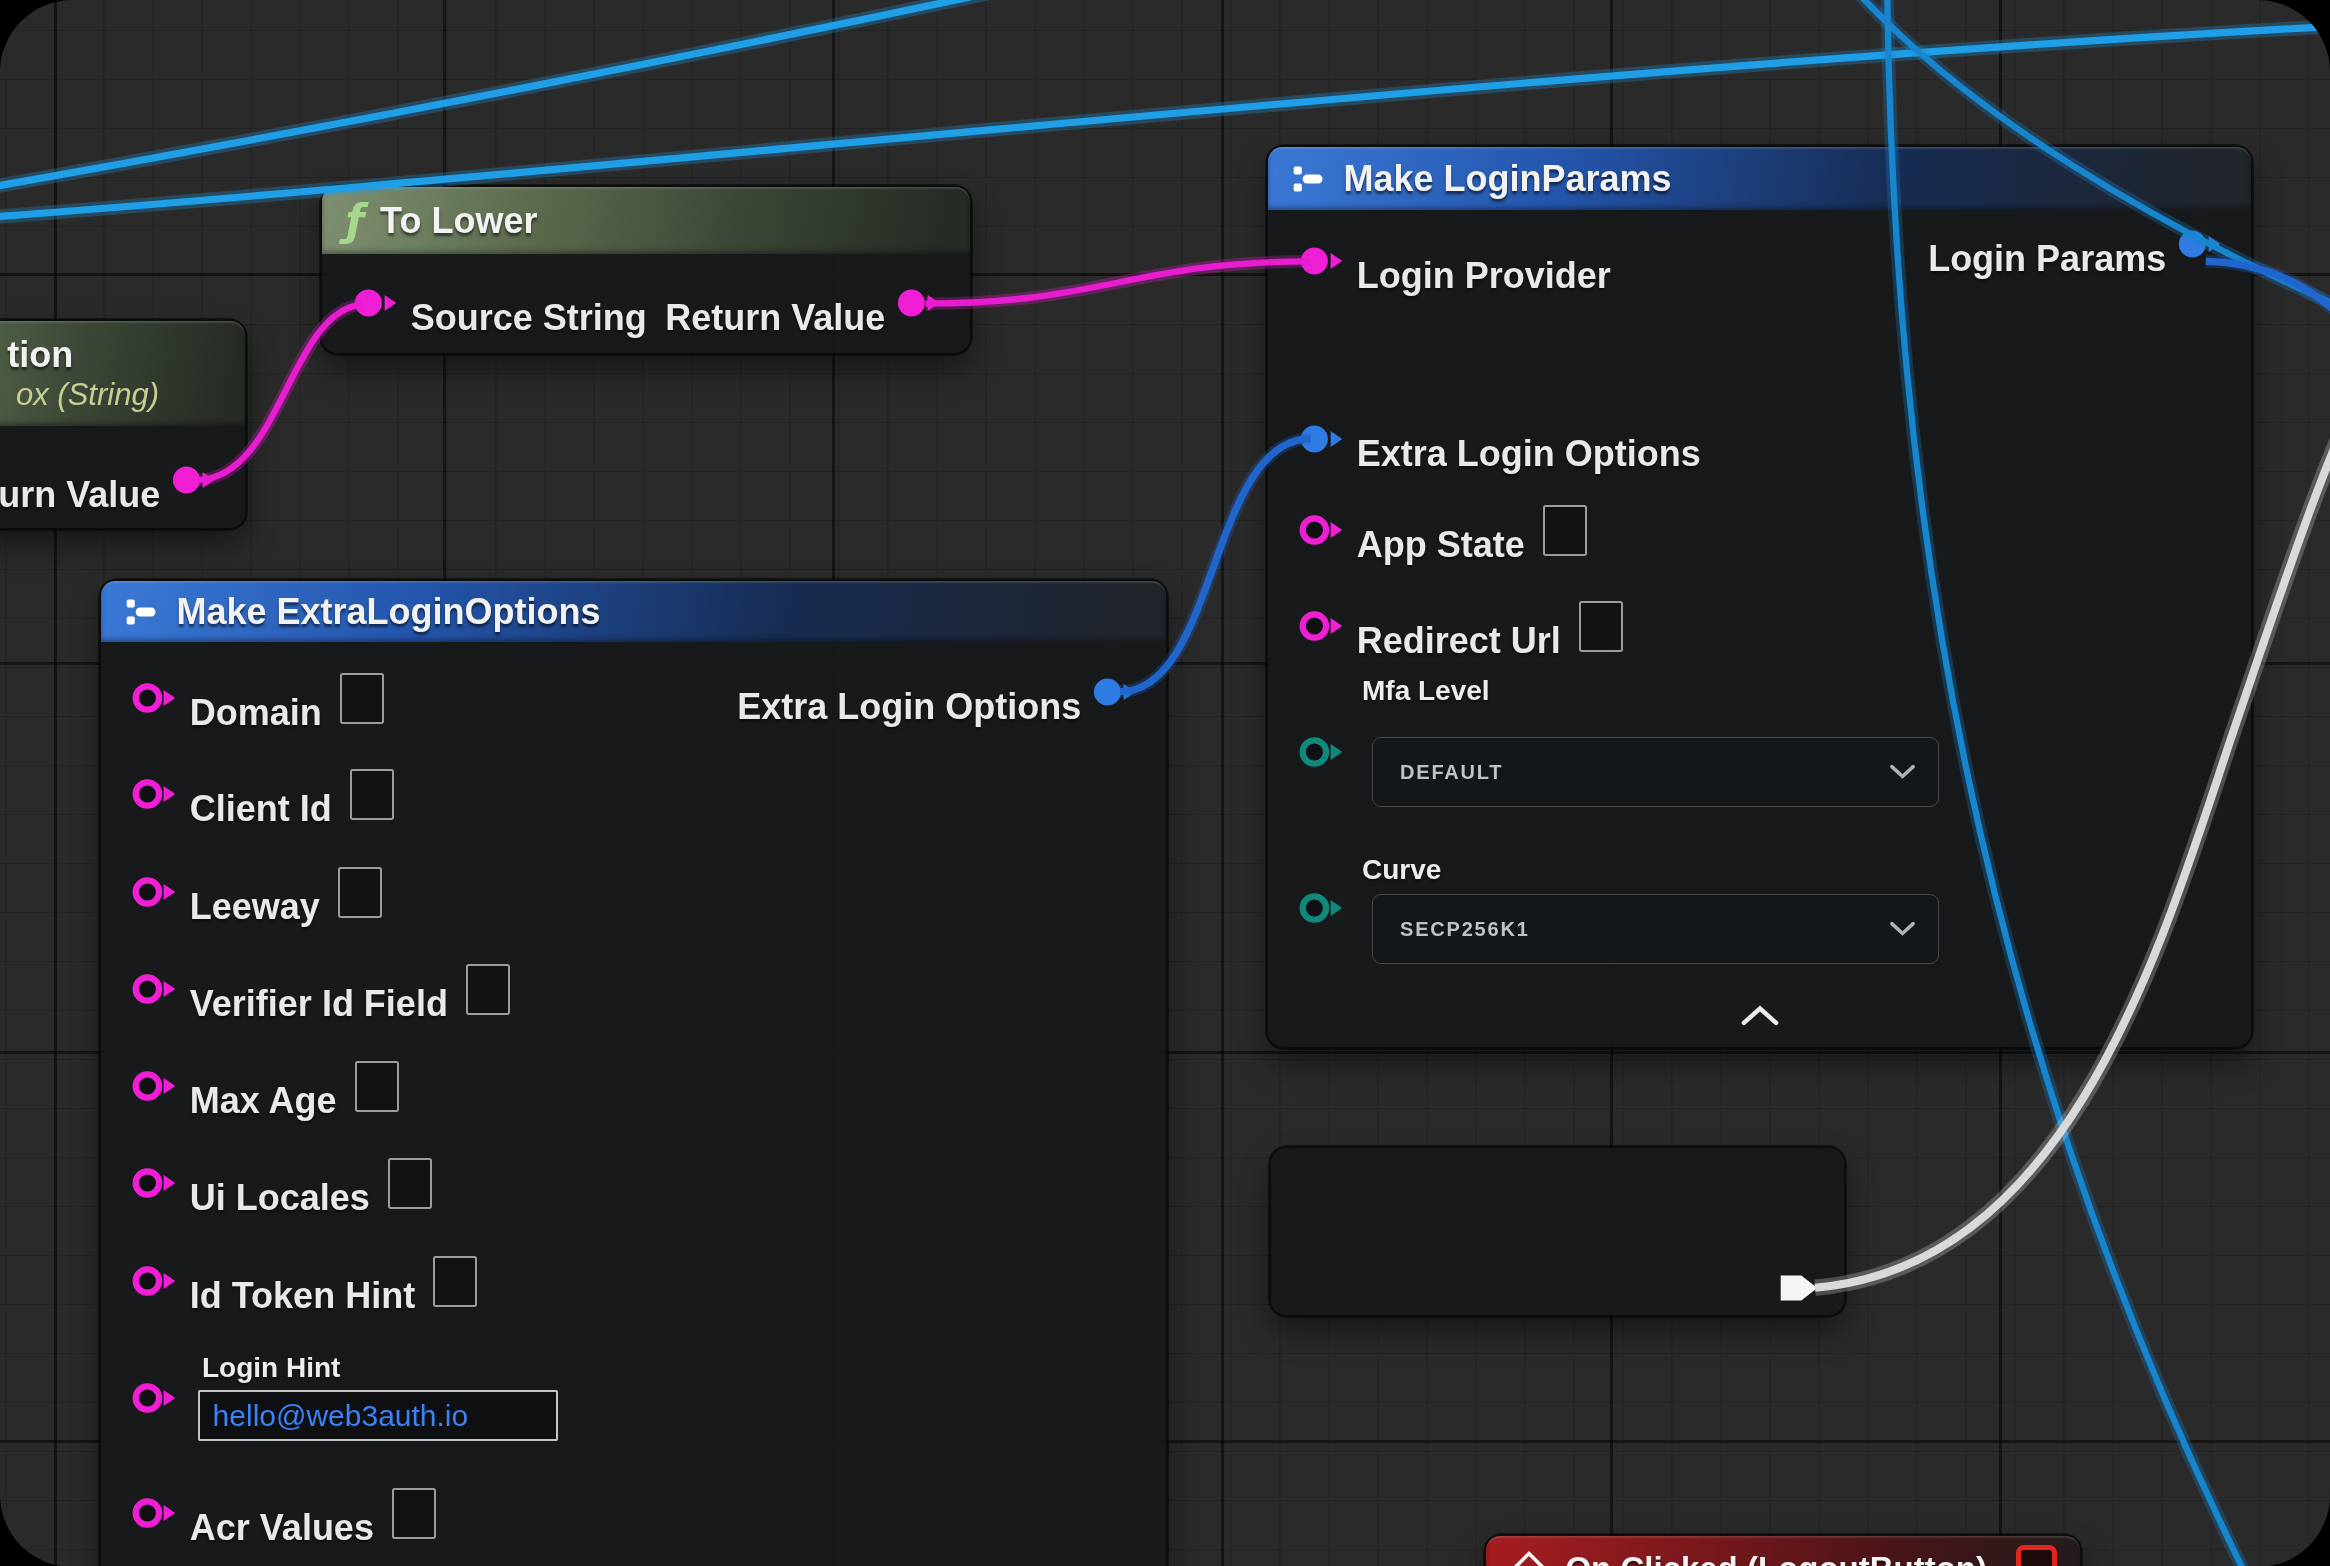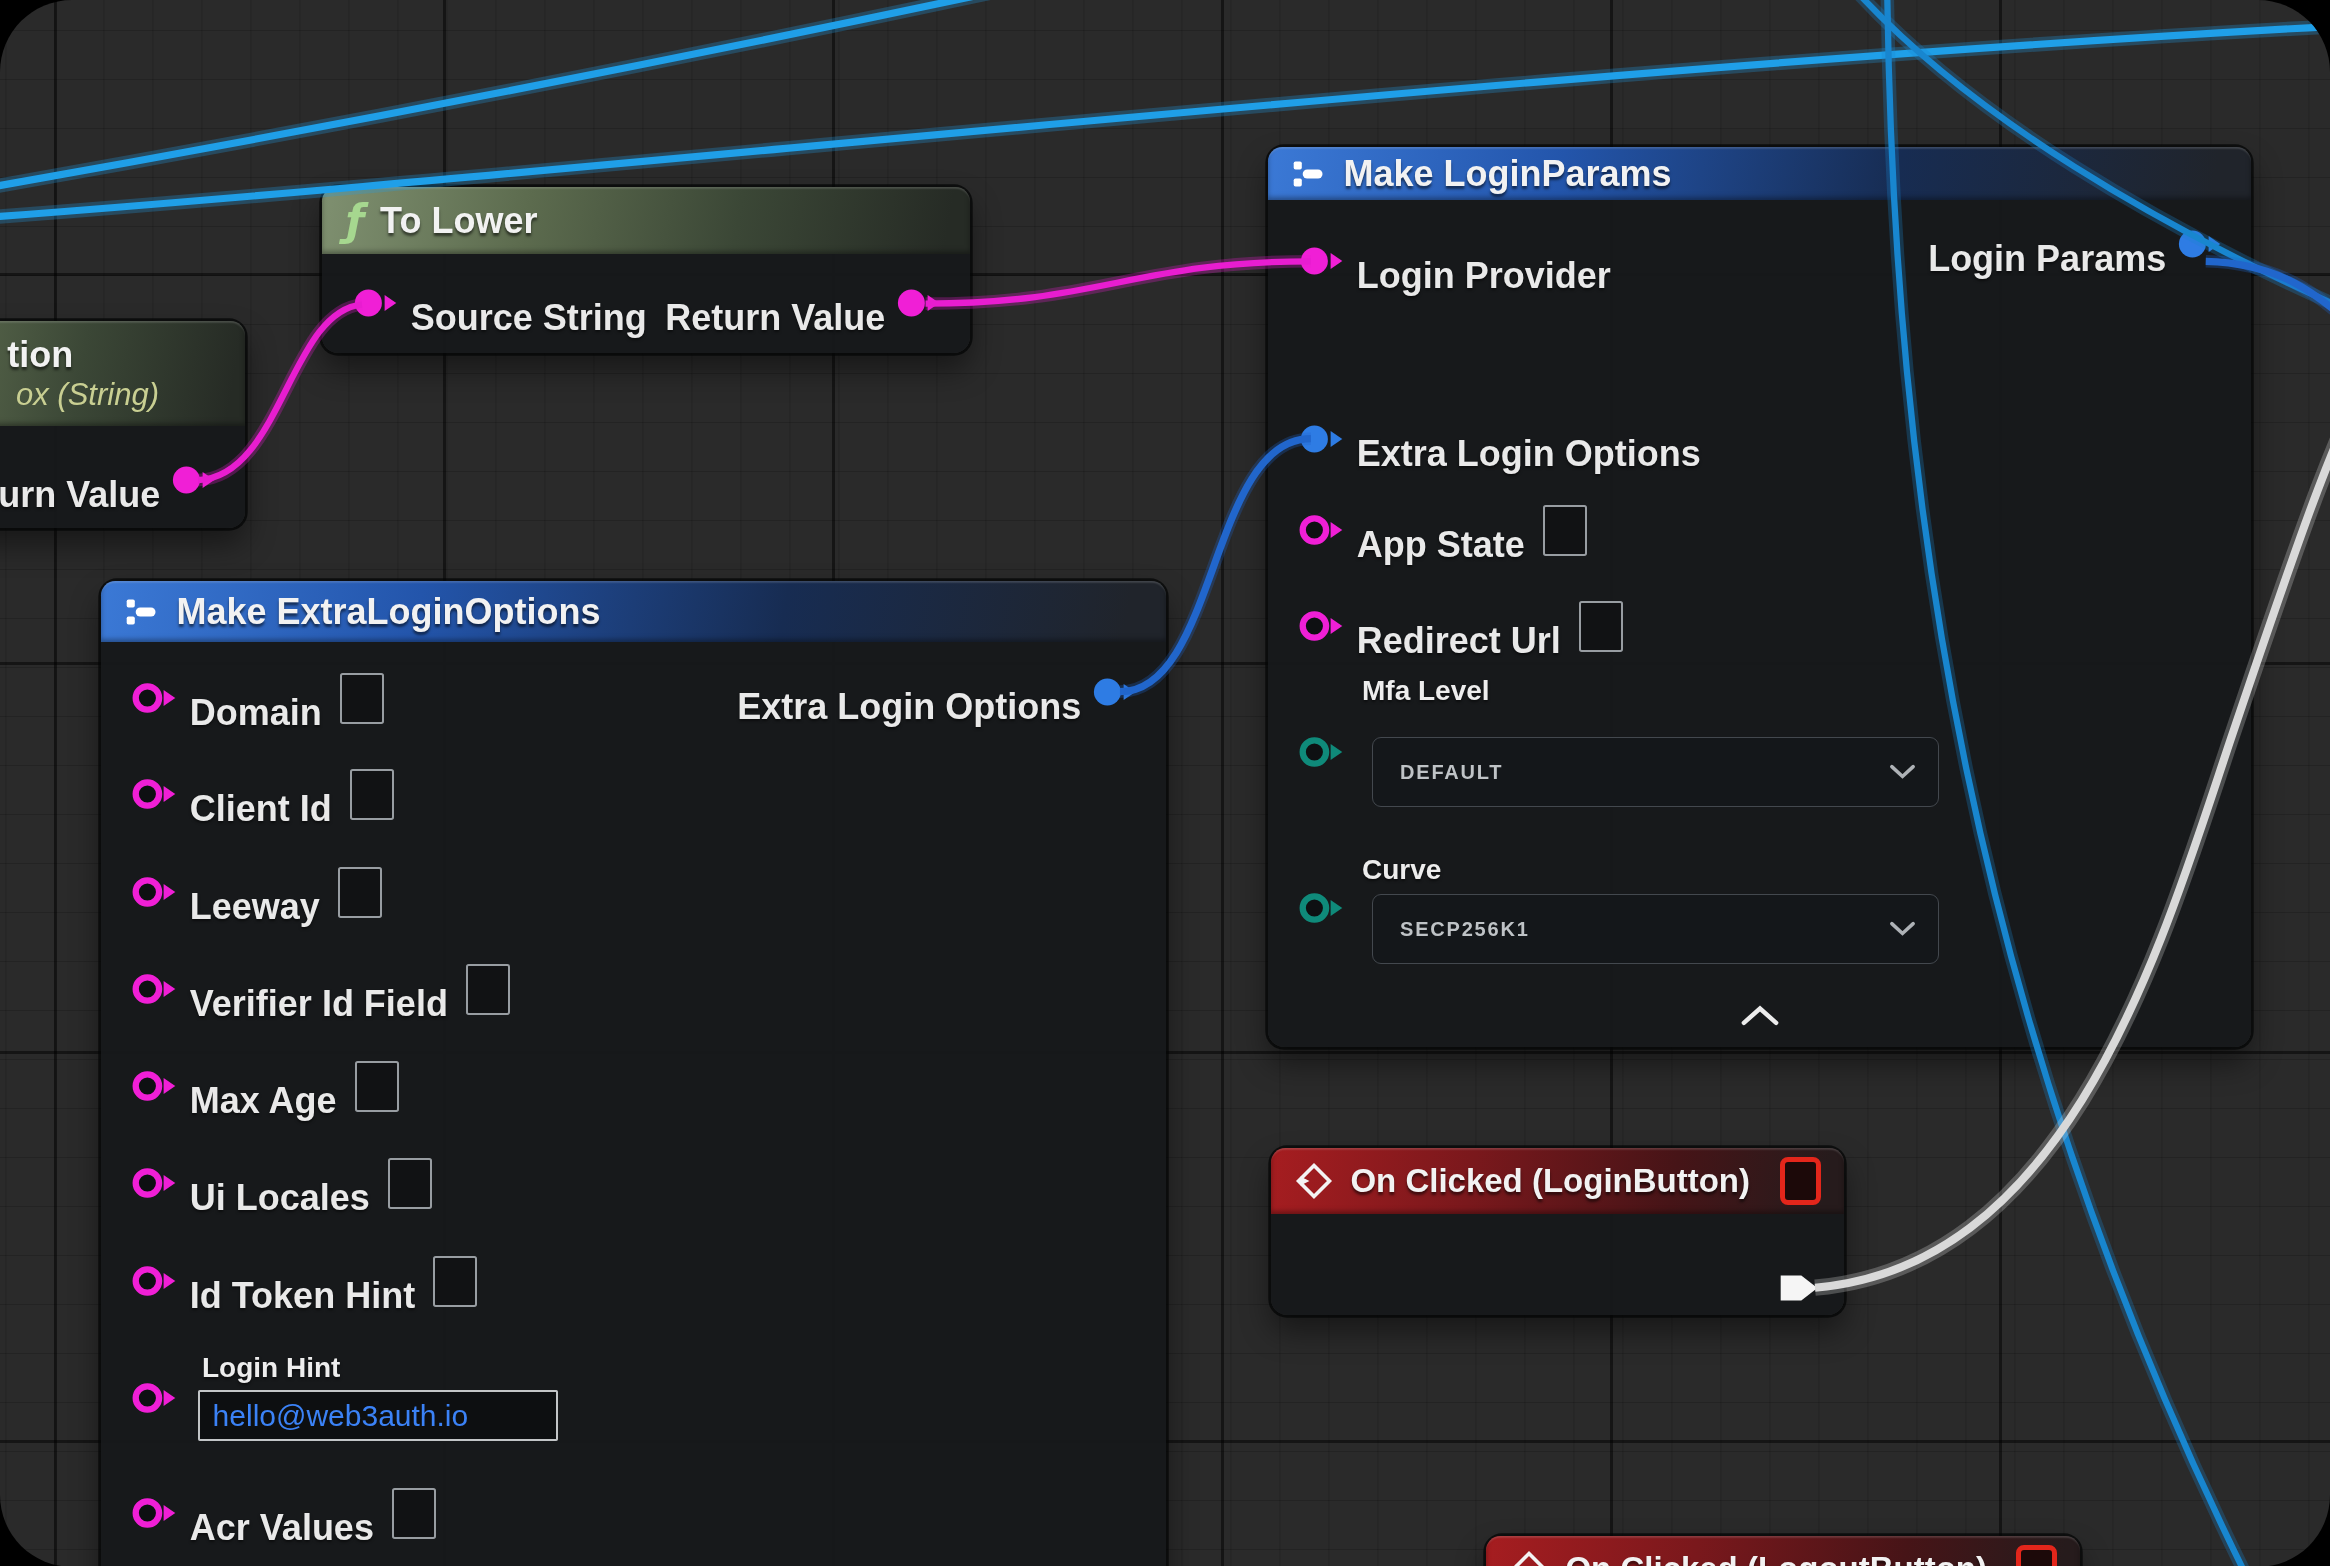--- a/index.html
+++ b/index.html
@@ -184,21 +184,21 @@
       <svg class="pin pin-string" width="47" height="36" viewBox="0 0 52 40">
           <circle cx="17" cy="20" r="13" fill="#0e1012" stroke="currentColor" stroke-width="7"></circle>
           <path d="M35 11 L48 20 L35 29 Z" fill="currentColor"></path>
         </svg>
       <span class="pin-label">Acr Values</span>
       <span class="checkbox"></span>
     </div>
   </div>
 
   <div class="node" style="left:1268px;top:147px;width:983px;height:900px;">
-    <div class="node-header h-blue" style="height:53px;">
+    <div class="node-header h-blue" style="height:63px;">
       <svg width="36" height="36" viewBox="0 0 40 40">
           <rect x="3" y="6" width="9" height="9" rx="2" fill="#fff"></rect>
           <rect x="3" y="25" width="9" height="9" rx="2" fill="#fff"></rect>
           <rect x="13" y="15" width="22" height="10" rx="5" fill="#fff"></rect>
         </svg>
       <span class="node-title">Make LoginParams</span>
     </div>
 
     <div class="row out" style="top:70px;">
       <span class="pin-label">Login Params</span>
@@ -262,28 +262,20 @@
           <path d="M3 3 L15 14 L27 3" stroke="#aeb2b6" stroke-width="4" fill="none" stroke-linecap="round"></path>
         </svg>
     </div>
 
     <svg class="collapse-btn" style="top:857px;" width="43" height="23.4" viewBox="0 0 48 26">
         <path d="M6 21 L24 5 L42 21" stroke="#ececec" stroke-width="5" fill="none" stroke-linecap="round"></path>
       </svg>
   </div>
 
   <div class="node" style="left:1271px;top:1148px;width:573px;height:167px;">
-    <div class="node-header h-red" style="height:66px;">
-      <svg width="40" height="40" viewBox="0 0 44 44">
-          <path d="M22 5 L39 22 L22 39 L5 22 Z" fill="none" stroke="#f3f3f3" stroke-width="4"></path>
-          <path d="M7 17 L17 22 L7 27 Z" fill="#f3f3f3"></path>
-        </svg>
-      <span class="node-title sm">On Clicked (LoginButton)</span>
-      <span class="red-box"></span>
-    </div>
     <div class="row" style="right:23.4px;top:113px;">
       <svg class="pin" width="43" height="36" viewBox="0 0 48 40">
           <path d="M3 6 H26 L44 20 L26 34 H3 Z" fill="#f5f5f5"></path>
         </svg>
     </div>
   </div>
 
   <div class="node" style="left:1486px;top:1536px;width:594px;height:189px;">
     <div class="node-header h-red" style="height:66px;">
       <svg width="40" height="40" viewBox="0 0 44 44">

